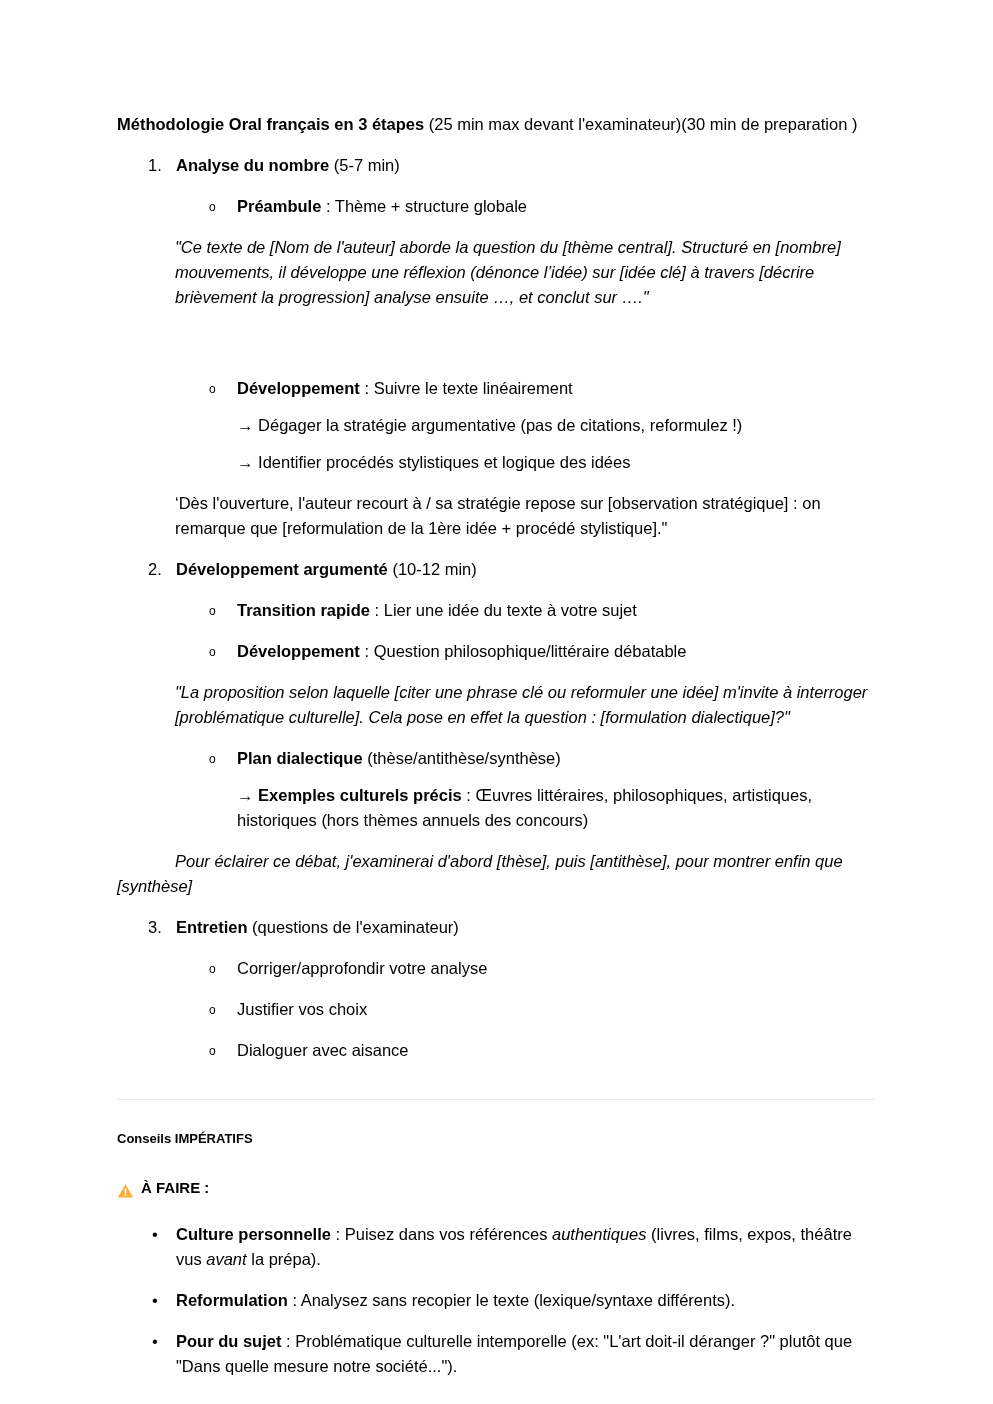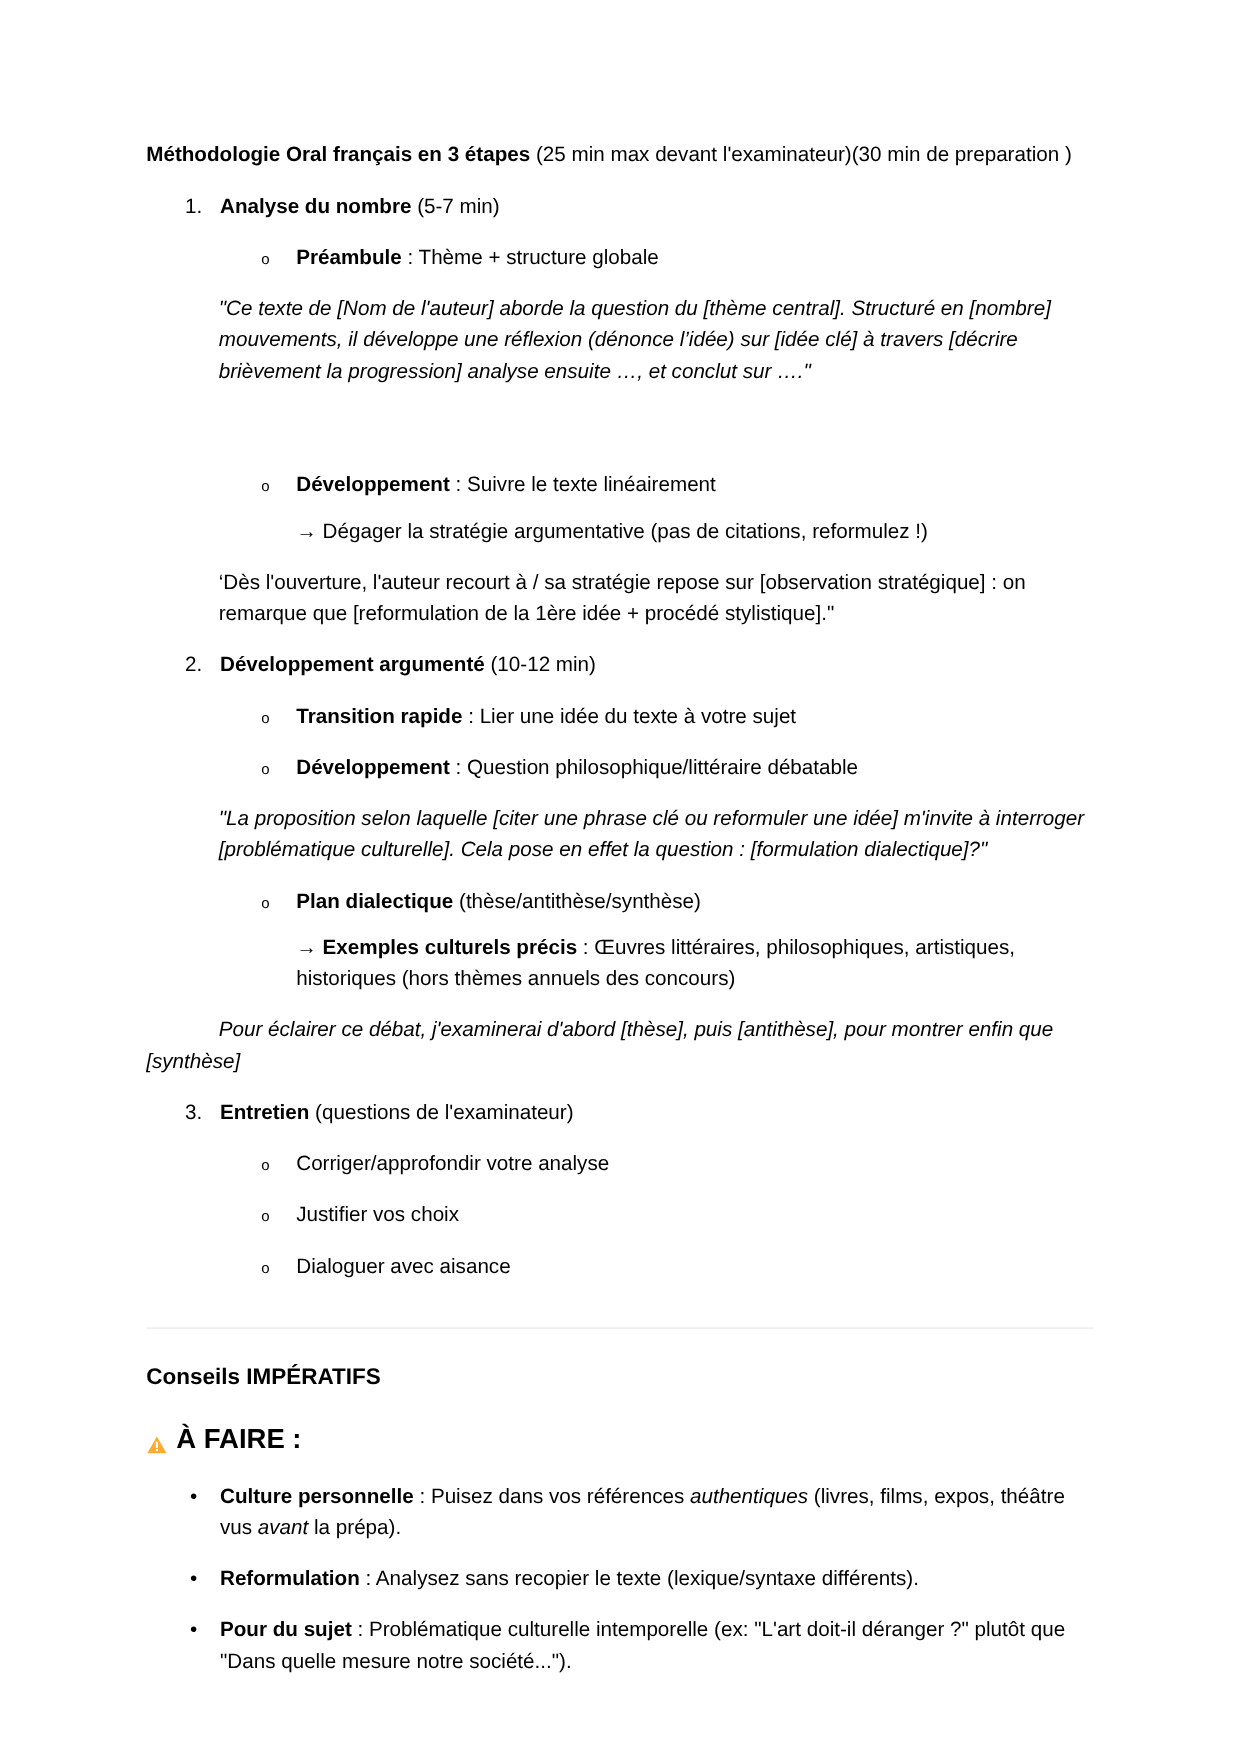--- a/index.html
+++ b/index.html
@@ -97,27 +97,27 @@
   
   .divider {
     border: 0;
     border-top: 1px solid #e8e8e8;
     margin: 36px 0 26px 0;
     width: 758px;
   }
 
   
   .heading {
-    font-size: 18px;
+    font-size: 13px;
     line-height: 25px;
     font-weight: bold;
     margin-bottom: 24px;
   }
   .warn-line {
-    font-size: 22px;
+    font-size: 15px;
     line-height: 25px;
     font-weight: bold;
     margin-bottom: 22px;
     display: flex;
     align-items: center;
     gap: 7px;
   }
   .warn-icon {
     display: inline-block;
     width: 17px;
@@ -165,20 +165,21 @@
     </div>
 
     <div class="para para-indent i">"Ce texte de [Nom de l'auteur] aborde la question du [thème central]. Structuré en [nombre] mouvements, il développe une réflexion (dénonce l’idée) sur [idée clé] à travers [décrire brièvement la progression] analyse ensuite …, et conclut sur …."</div>
 
     <div class="spacer-lg"></div>
 
     <div class="sub-item">
       <span class="sub-marker">o</span>
       <b>Développement</b><span> : Suivre le texte linéairement</span>
       <span class="cont">→ Dégager la stratégie argumentative (pas de citations, reformulez !)</span>
+      <span class="cont">→ Identifier procédés stylistiques et logique des idées</span>
     </div>
 
     <div class="para para-indent">‘Dès l'ouverture, l'auteur recourt à / sa stratégie repose sur  [observation stratégique] : on remarque que [reformulation de la 1ère idée + procédé stylistique]."</div>
 
     <div class="num-item">
       <span class="num-marker">2.</span>
       <b>Développement argumenté</b><span> (10-12 min)</span>
     </div>
 
     <div class="sub-item">

